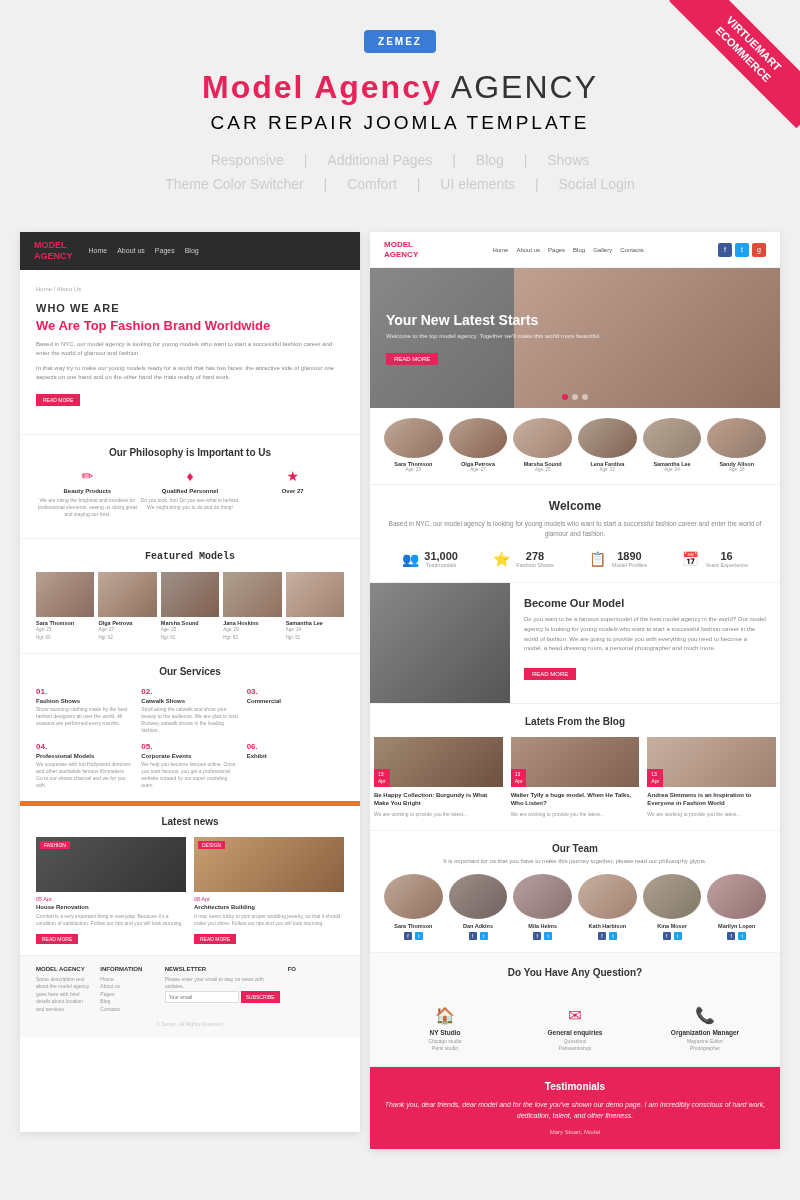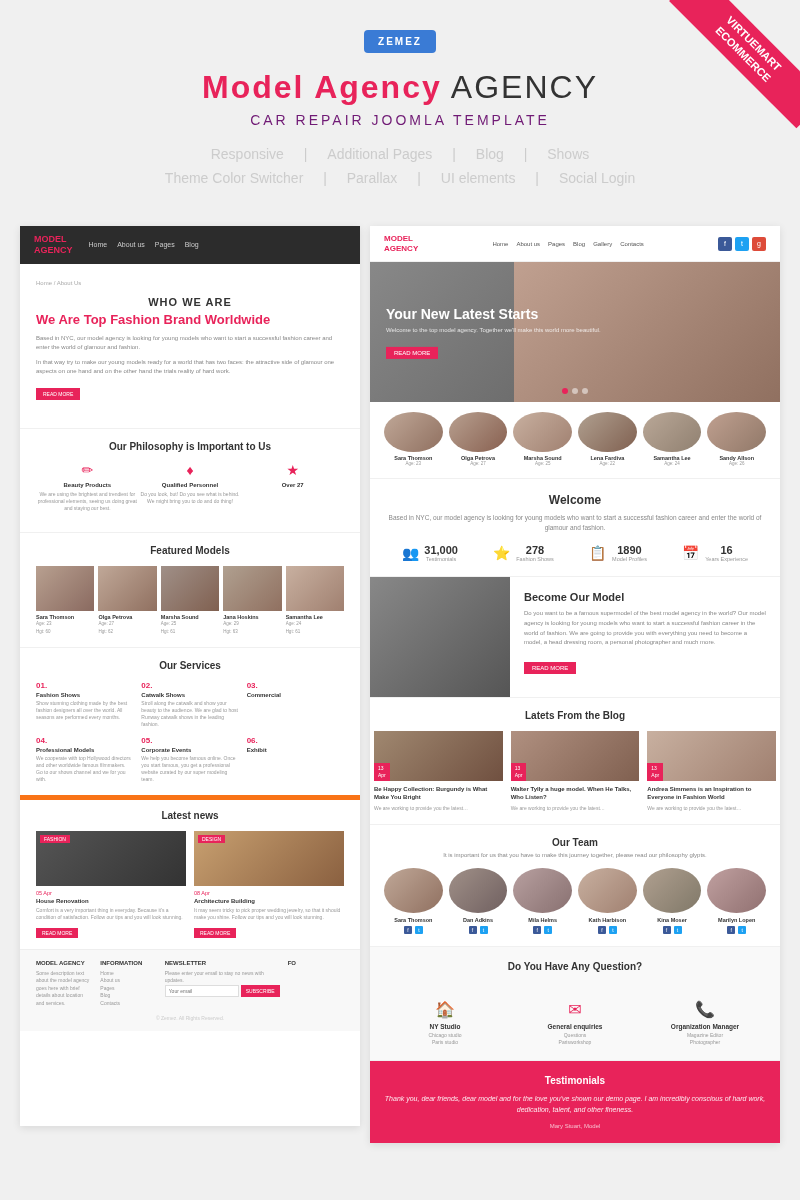--- a/index.html
+++ b/index.html
@@ -69,22 +69,22 @@
       color: #333;
       margin-bottom: 6px;
       letter-spacing: 2px;
     }
     .main-title strong {
       color: #e8235a;
       font-weight: 700;
     }
 
     .sub-title {
-      font-size: 14px;
-      color: #701a75;
+      font-size: 19px;
+      color: #000000;
       letter-spacing: 3px;
       text-transform: uppercase;
       margin-bottom: 18px;
     }
 
     .features {
       font-size: 14px;
       color: #555;
       margin-bottom: 8px;
     }
@@ -151,21 +151,20 @@
       color: #aaa;
       margin-bottom: 10px;
     }
     .left-section-title {
       font-size: 11px;
       font-weight: bold;
       color: #333;
       margin-bottom: 4px;
       text-transform: uppercase;
       letter-spacing: 1px;
-      text-align: center;
     }
     .left-accent-title {
       font-size: 13px;
       color: #e8235a;
       font-weight: bold;
       margin-bottom: 6px;
       line-height: 1.3;
     }
     .left-text {
       font-size: 6px;
@@ -222,20 +221,21 @@
     .models-section {
       padding: 12px 16px;
       border-top: 1px solid #f0f0f0;
     }
     .models-title {
       font-size: 10px;
       font-weight: bold;
       color: #333;
       margin-bottom: 10px;
       text-align: center;
+      font-family: Liberation Mono, monospace;
     }
     .models-grid {
       display: flex;
       gap: 4px;
     }
     .model-card {
       flex: 1;
     }
     .model-thumb {
       width: 100%;
@@ -811,21 +811,21 @@
     <span> | </span>
     <span>Additional Pages</span>
     <span> | </span>
     <span>Blog</span>
     <span> | </span>
     <span>Shows</span>
   </div>
   <div class="features2">
     <span>Theme Color Switcher</span>
     <span> | </span>
-    <span>Parallax</span>
+    <span>Comfort</span>
     <span> | </span>
     <span>UI elements</span>
     <span> | </span>
     <span>Social Login</span>
   </div>
 </div>
 
 <div class="preview-container">
 
   <div class="left-panel">

